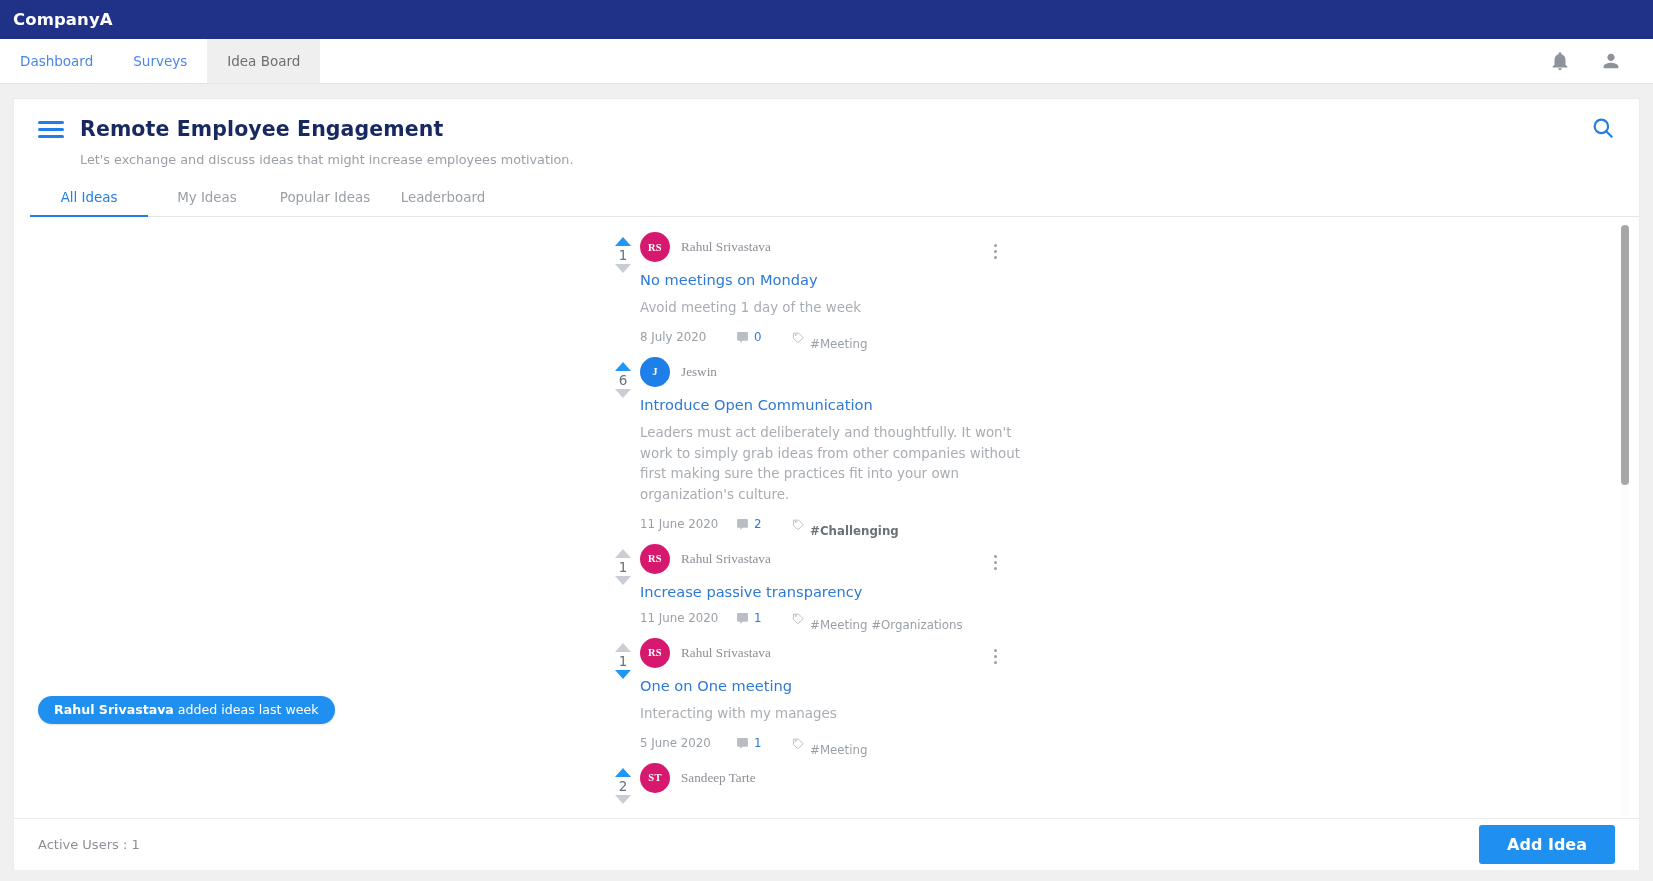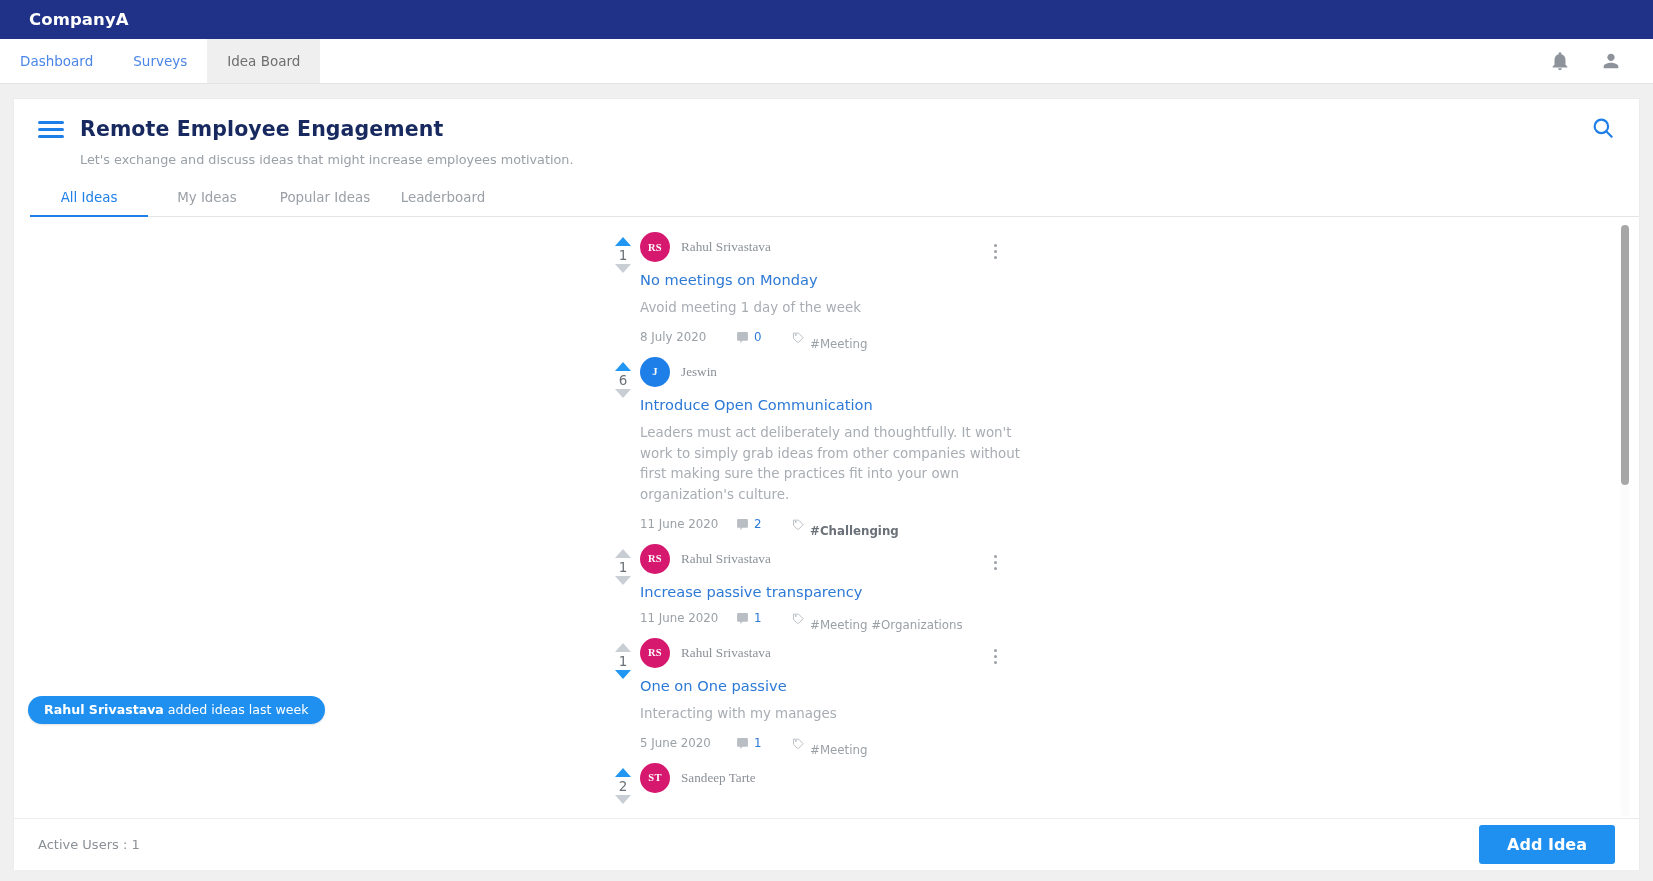--- a/index.html
+++ b/index.html
@@ -7,21 +7,21 @@
     width: 1653px; height: 881px;
     background: #f0f0f0;
     font-family: "DejaVu Sans", "Liberation Sans", sans-serif;
     overflow: hidden;
   }
   .app { width: 1653px; height: 881px; position: relative; display: flex; flex-direction: column; background: #f0f0f0; }
 
   
   .brandbar {
     height: 39px; background: #1f3288; flex: 0 0 39px;
-    display: flex; align-items: center; padding-left: 29px;
+    display: flex; align-items: center; padding-left: 13px;
   }
   .brandbar .brand {
     color: #ffffff; font-size: 16.5px; font-weight: 700; letter-spacing: .1px;
   }
 
   
   .navbar {
     height: 45px; flex: 0 0 45px; background: #ffffff;
     display: flex; align-items: stretch; position: relative;
     border-bottom: 1px solid #e4e4e4;
@@ -121,21 +121,21 @@
     position: absolute; right: 10px; top: 8px; bottom: 2px; width: 8px;
     background: #fbfbfb; border-radius: 4px;
   }
   .vthumb {
     position: absolute; left: 0; width: 8px; top: 0; height: 44%;
     background: #a7a7a7; border-radius: 4px; cursor: pointer;
   }
 
   
   .toast {
-    position: absolute; left: 14px; bottom: 94px;
+    position: absolute; left: 24px; bottom: 94px;
     background: #1f90f0; color: #ffffff; border-radius: 14px;
     padding: 6px 16px 7px 16px; font-size: 12.6px; white-space: nowrap;
     box-shadow: 0 1px 2px rgba(0,0,0,.12);
   }
   .toast b { font-weight: 700; }
 
   
   .footer {
     flex: 0 0 52px; background: #ffffff; border-top: 1px solid #ececec;
     display: flex; align-items: center; padding: 0 24px 0 24px;
@@ -323,21 +323,21 @@
               <div class="kebab">
                   <i></i>
                   <i></i>
                   <i></i>
                 </div>
               <div class="idea-body">
                 <div class="idea-head">
                   <span class="avatar" style="background:#d6186e">RS</span>
                   <span class="author">Rahul Srivastava</span>
                 </div>
-                <div class="idea-title">One on One passive</div>
+                <div class="idea-title">One on One meeting</div>
                 <div class="idea-desc">Interacting with my manages</div>
                 <div class="idea-meta">
                   <span class="meta-date">5 June 2020</span>
                   <span class="meta-comments">
                     <svg viewBox="0 0 24 24" fill="currentColor">
                         <path d="M20 2H4c-1.1 0-2 .9-2 2v12c0 1.1.9 2 2 2h4v4l4-4h8c1.1 0 2-.9 2-2V4c0-1.1-.9-2-2-2z"></path>
                       </svg>
                     <span class="cnum">1</span>
                   </span>
                   <span class="meta-tags">

